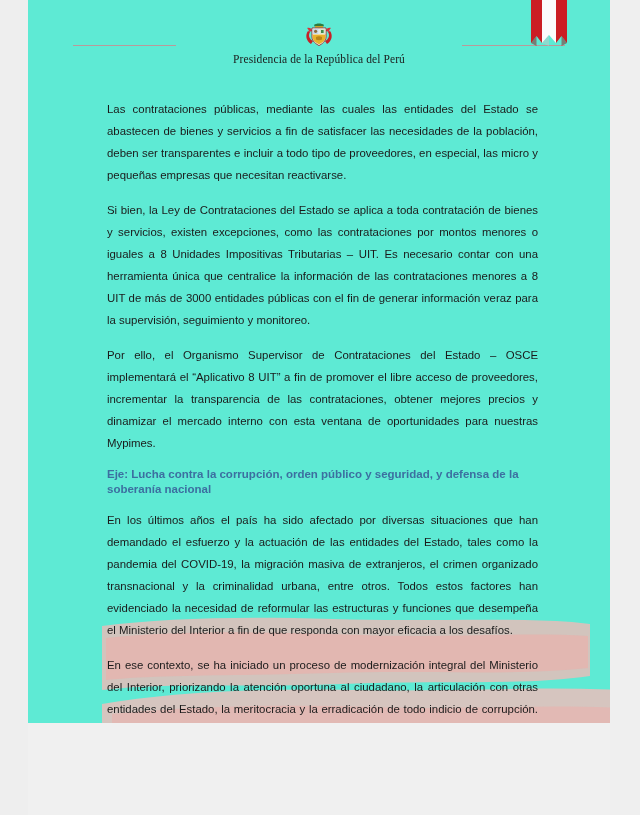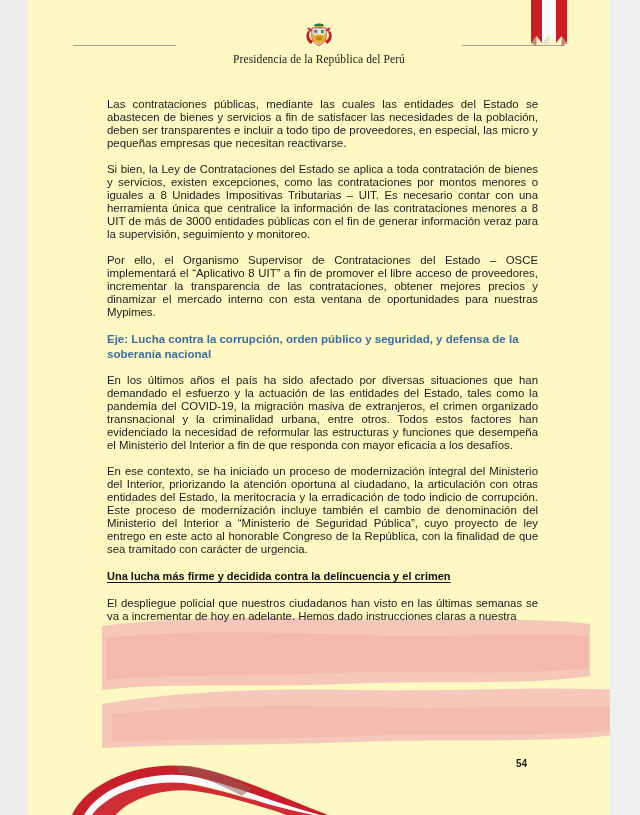--- a/index.html
+++ b/index.html
@@ -14,22 +14,22 @@
     overflow: hidden;
     position: relative;
   }
 
   
   #page-sheet {
     position: absolute;
     left: 28px;
     top: 0;
     width: 582px;
-    height: 815px;
-    background: #fef9c3;
+    height: 723px;
+    background: #5eead4;
     overflow: hidden;
   }
   #left-gutter {
     position: absolute;
     left: 0; top: 0;
     width: 28px; height: 815px;
     background: #eeeeee;
   }
   #right-gutter {
     position: absolute;
@@ -81,21 +81,21 @@
   
   #doc-body {
     position: absolute;
     left: 79px;
     top: 98px;
     width: 431px;
   }
   .para {
     margin: 0 0 13px 0;
     font-size: 11.4px;
-    line-height: 13px;
+    line-height: 22px;
     color: #1a1a1a;
     text-align: justify;
     position: relative;
     z-index: 3;
   }
   .para:last-child { margin-bottom: 0; }
   .heading-bold {
     margin: 0 0 12px 0;
     font-size: 11.6px;
     line-height: 15.4px;

